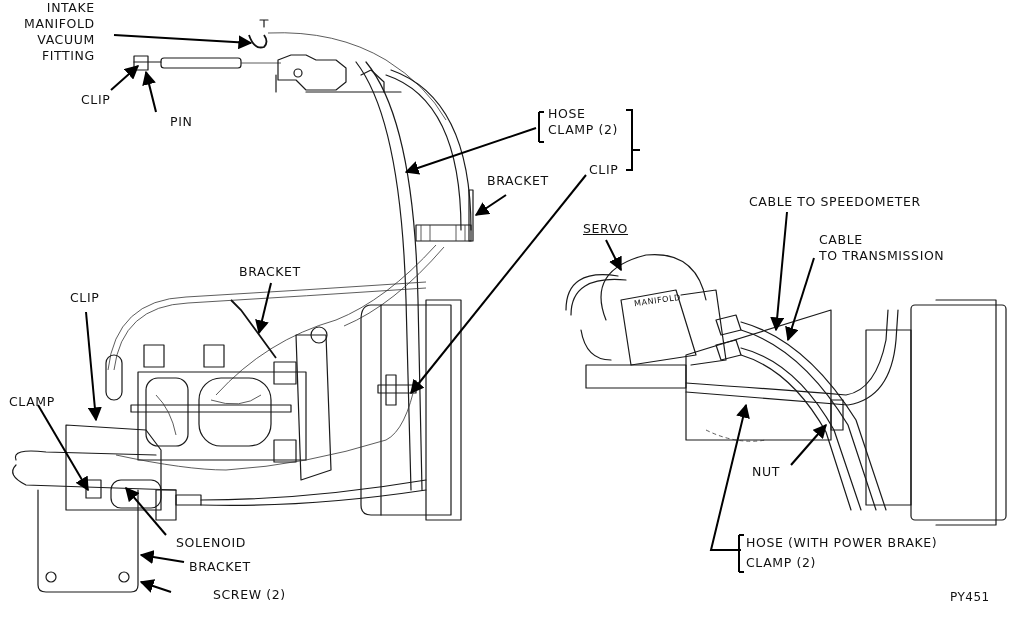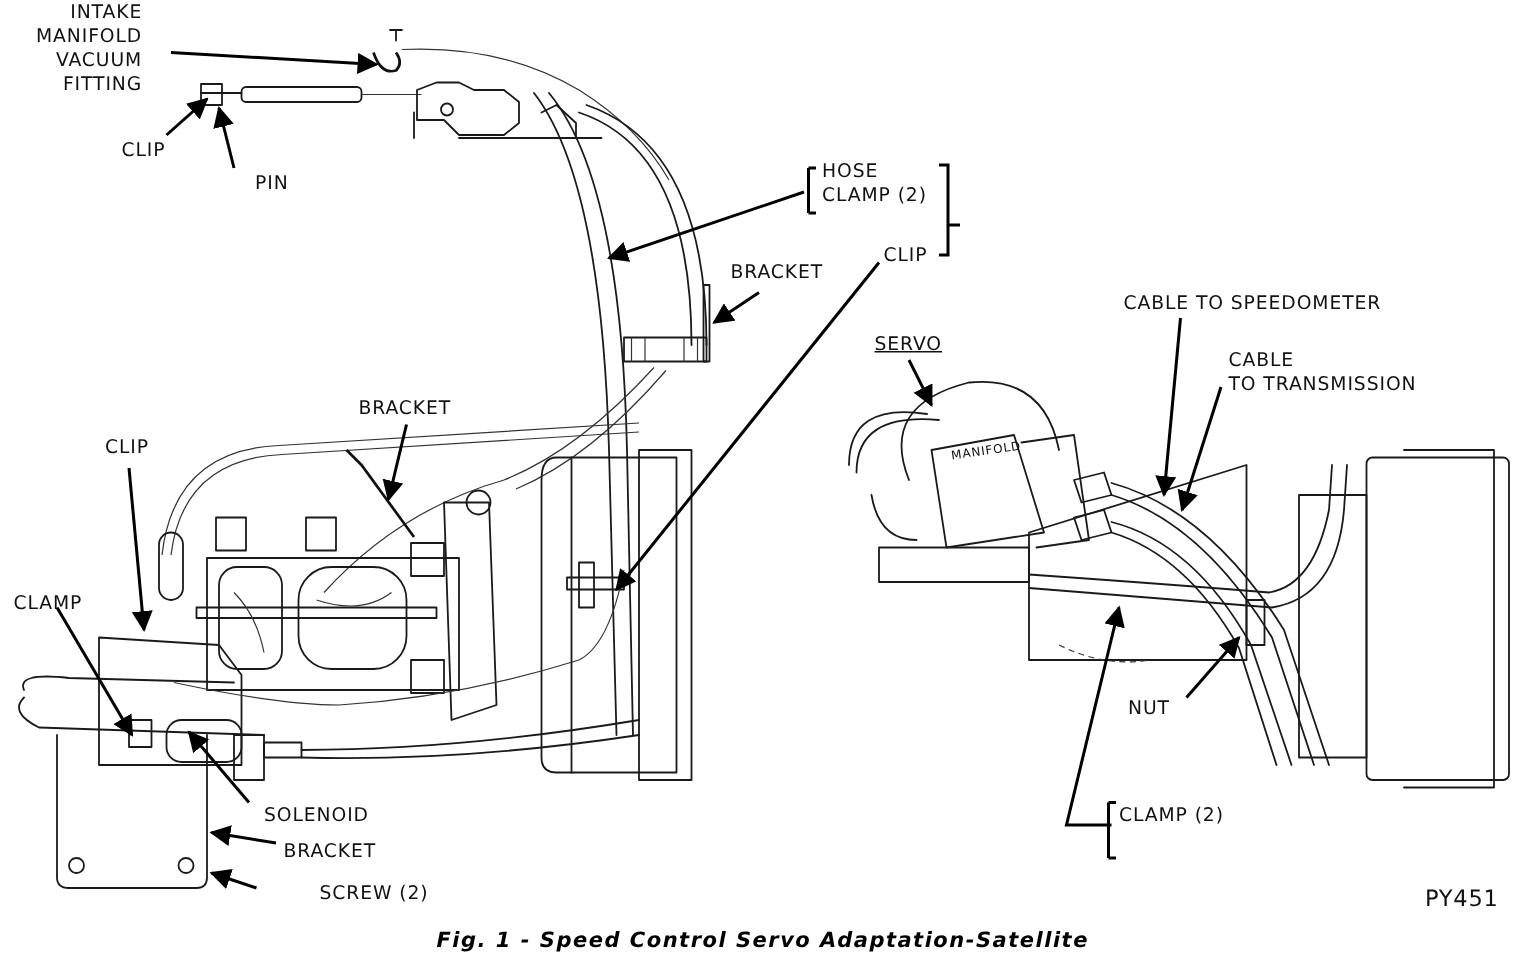--- a/index.html
+++ b/index.html
@@ -8,21 +8,21 @@
     svg { position: absolute; left: 0; top: 0; }
     .ln { fill: none; stroke: #1a1a1a; stroke-width: 1.2; stroke-linecap: round; stroke-linejoin: round; }
     .lt { fill: none; stroke: #333; stroke-width: 0.8; }
     .thk { fill: none; stroke: #111; stroke-width: 1.8; }
     .dash { fill: none; stroke: #333; stroke-width: 0.8; stroke-dasharray: 4 3; }
     .ptr { fill: none; stroke: #000; stroke-width: 2; }
     .ah { fill: #000; }
     .lbl { position: absolute; font-family: "DejaVu Sans", sans-serif; font-size: 12.5px; color: #111; letter-spacing: 0.6px; line-height: 16px; white-space: nowrap; }
     .lbl.r { text-align: right; }
     .caption { position: absolute; left: 285px; top: 619px; font-family: "DejaVu Sans", sans-serif; font-weight: bold; font-style: italic; font-size: 14px; letter-spacing: 1px; color: #000; white-space: nowrap; }
-    .fignum { position: absolute; left: 944px; top: 590px; font-size: 15px; letter-spacing: 0.5px; color: #111; }
+    .fignum { position: absolute; left: 944px; top: 590px; font-size: 12px; letter-spacing: 0.5px; color: #111; }
   </style>
 </head>
 <body>
 
 <div id="stage">
 
 <svg width="1012" height="643" viewBox="0 0 1012 643">
   <defs>
     <marker id="arr" viewBox="0 0 10 10" refX="9" refY="5" markerWidth="7" markerHeight="7" orient="auto-start-reverse">
       <path d="M0,0 L10,5 L0,10 z" class="ah"></path>
@@ -182,20 +182,20 @@
 <div class="lbl" style="left:163px; top:587px;margin-left:44px;">SCREW (2)</div>
 
 <div class="lbl" style="left:577px; top:221px;text-decoration:underline;">SERVO</div>
 <div class="lbl" style="left:743px; top:194px;">CABLE TO SPEEDOMETER</div>
 <div class="lbl" style="left:813px; top:232px;">
   <div>CABLE</div>
   <div>TO TRANSMISSION</div>
 </div>
 <div class="lbl" style="left:746px; top:464px;">NUT</div>
 <div class="lbl" style="left:740px; top:535px;">
+  <div style="margin-bottom:4px;">HOSE (WITH POWER BRAKE)</div>
   <div>CLAMP (2)</div>
 </div>
 <div class="lbl" style="left:628px; top:293px; font-size:8px; transform:rotate(-8deg);">MANIFOLD</div>
 
 <div class="fignum">PY451</div>
-<div class="caption">Fig. 1 - Speed Control Servo Adaptation-Satellite</div>
 
 </div>
 
 </body></html>

